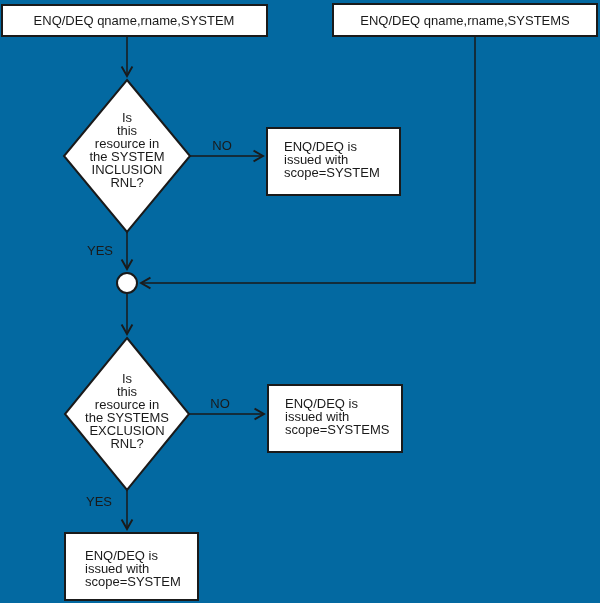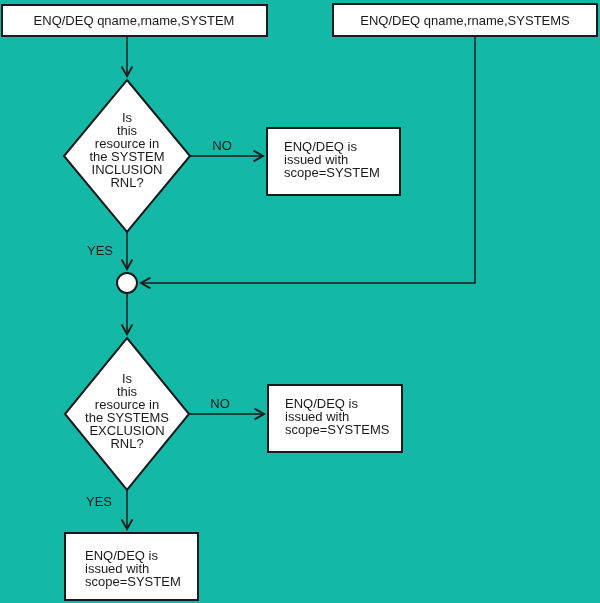--- a/index.html
+++ b/index.html
@@ -4,21 +4,21 @@
 <style>
   html, body {
     margin: 0;
     padding: 0;
     background: #ffffff;
   }
   .canvas-wrap {
     position: relative;
     width: 600px;
     height: 603px;
-    background: #14b8a6;
+    background: #0369a1;
     font-family: "Liberation Sans", sans-serif;
   }
   svg text {
     font-family: "Liberation Sans", sans-serif;
     font-size: 13px;
     fill: #1a1a1a;
   }
   svg text.node-label { font-size: 13px; }
   svg text.edge-label { font-size: 13px; }
   .shape {

